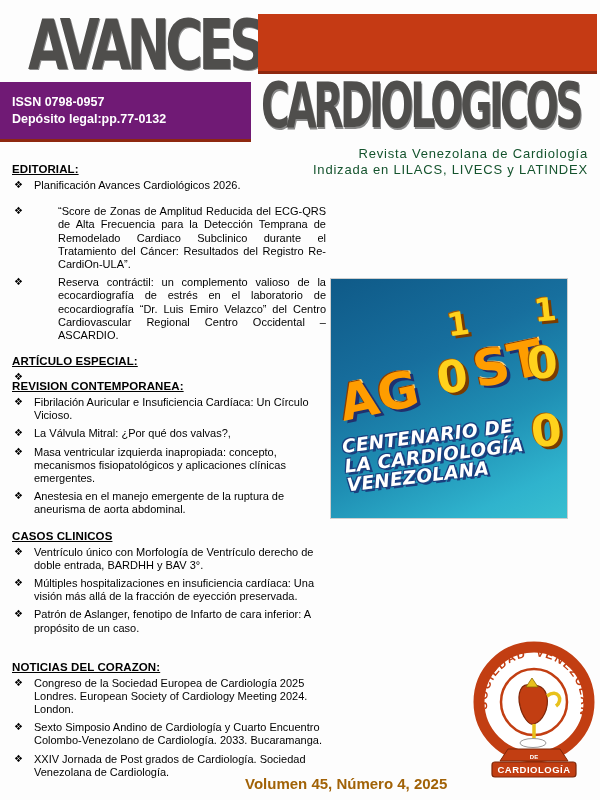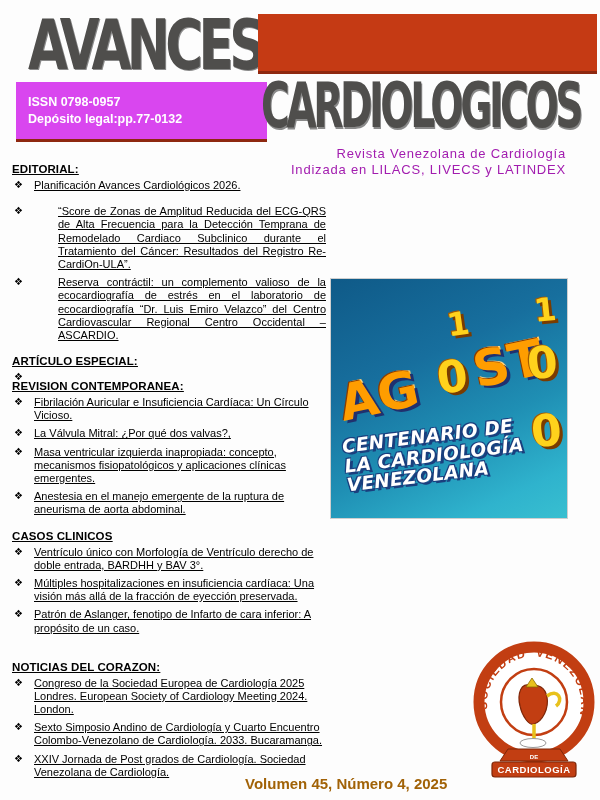--- a/index.html
+++ b/index.html
@@ -11,40 +11,40 @@
     font-family:"DejaVu Sans",sans-serif;font-weight:800;
     font-size:56px;letter-spacing:-5px;color:#4f4e4c;
     transform:scaleY(1.25) scaleX(.92);transform-origin:top left;
     text-shadow:1px 1px 0 #8a8a8a;white-space:nowrap;
   }
   .red-block-top{
     position:absolute;left:258px;top:14px;width:339px;height:57px;
     background:#c53a14;border-bottom:3px solid #8e2810;border-top:1px solid #e0temp;
   }
   .red-block-issn{
-    position:absolute;left:16px;top:82px;width:251px;height:60px;
-    background:#d946ef;border-bottom:3px solid #8e2810;
+    position:absolute;left:0;top:82px;width:251px;height:60px;
+    background:#701a75;border-bottom:3px solid #8e2810;
     color:#ffffff;font-weight:bold;font-size:12.5px;line-height:1.32;
     padding:12px 0 0 12px;box-sizing:border-box;
   }
   .title-cardio{
     position:absolute;left:261px;top:70px;width:339px;
     font-family:"DejaVu Sans",sans-serif;font-weight:800;
     font-size:40px;letter-spacing:-3.5px;color:#4f4e4c;
     transform:scaleY(1.55) scaleX(.98);transform-origin:top left;
     text-shadow:1px 1px 0 #8a8a8a;white-space:nowrap;
   }
   .subtitle{
-    position:absolute;right:34px;top:146px;text-align:right;
-    color:#a21caf;font-size:13px;letter-spacing:.8px;line-height:1.25;
+    position:absolute;right:12px;top:146px;text-align:right;
+    color:#14532d;font-size:13px;letter-spacing:.8px;line-height:1.25;
   }
 
   
   .toc{position:absolute;left:12px;top:163px;width:314px;color:#000;}
-  .sec{margin-bottom:13px;text-decoration:underline;}
+  .sec{margin-bottom:13px;}
   .sec-heading{
     font-size:11.5px;font-weight:bold;text-decoration:underline;
     margin-bottom:4px;letter-spacing:.1px;
   }
   .item{position:relative;padding-left:22px;font-size:11px;line-height:1.2;margin-bottom:5px;}
   .item .blt{position:absolute;left:2px;top:0;font-size:10px;}
   .item.justify .txt{display:block;text-align:justify;margin-left:24px;}
   .sec.extra-gap{margin-top:26px;}
 
   

